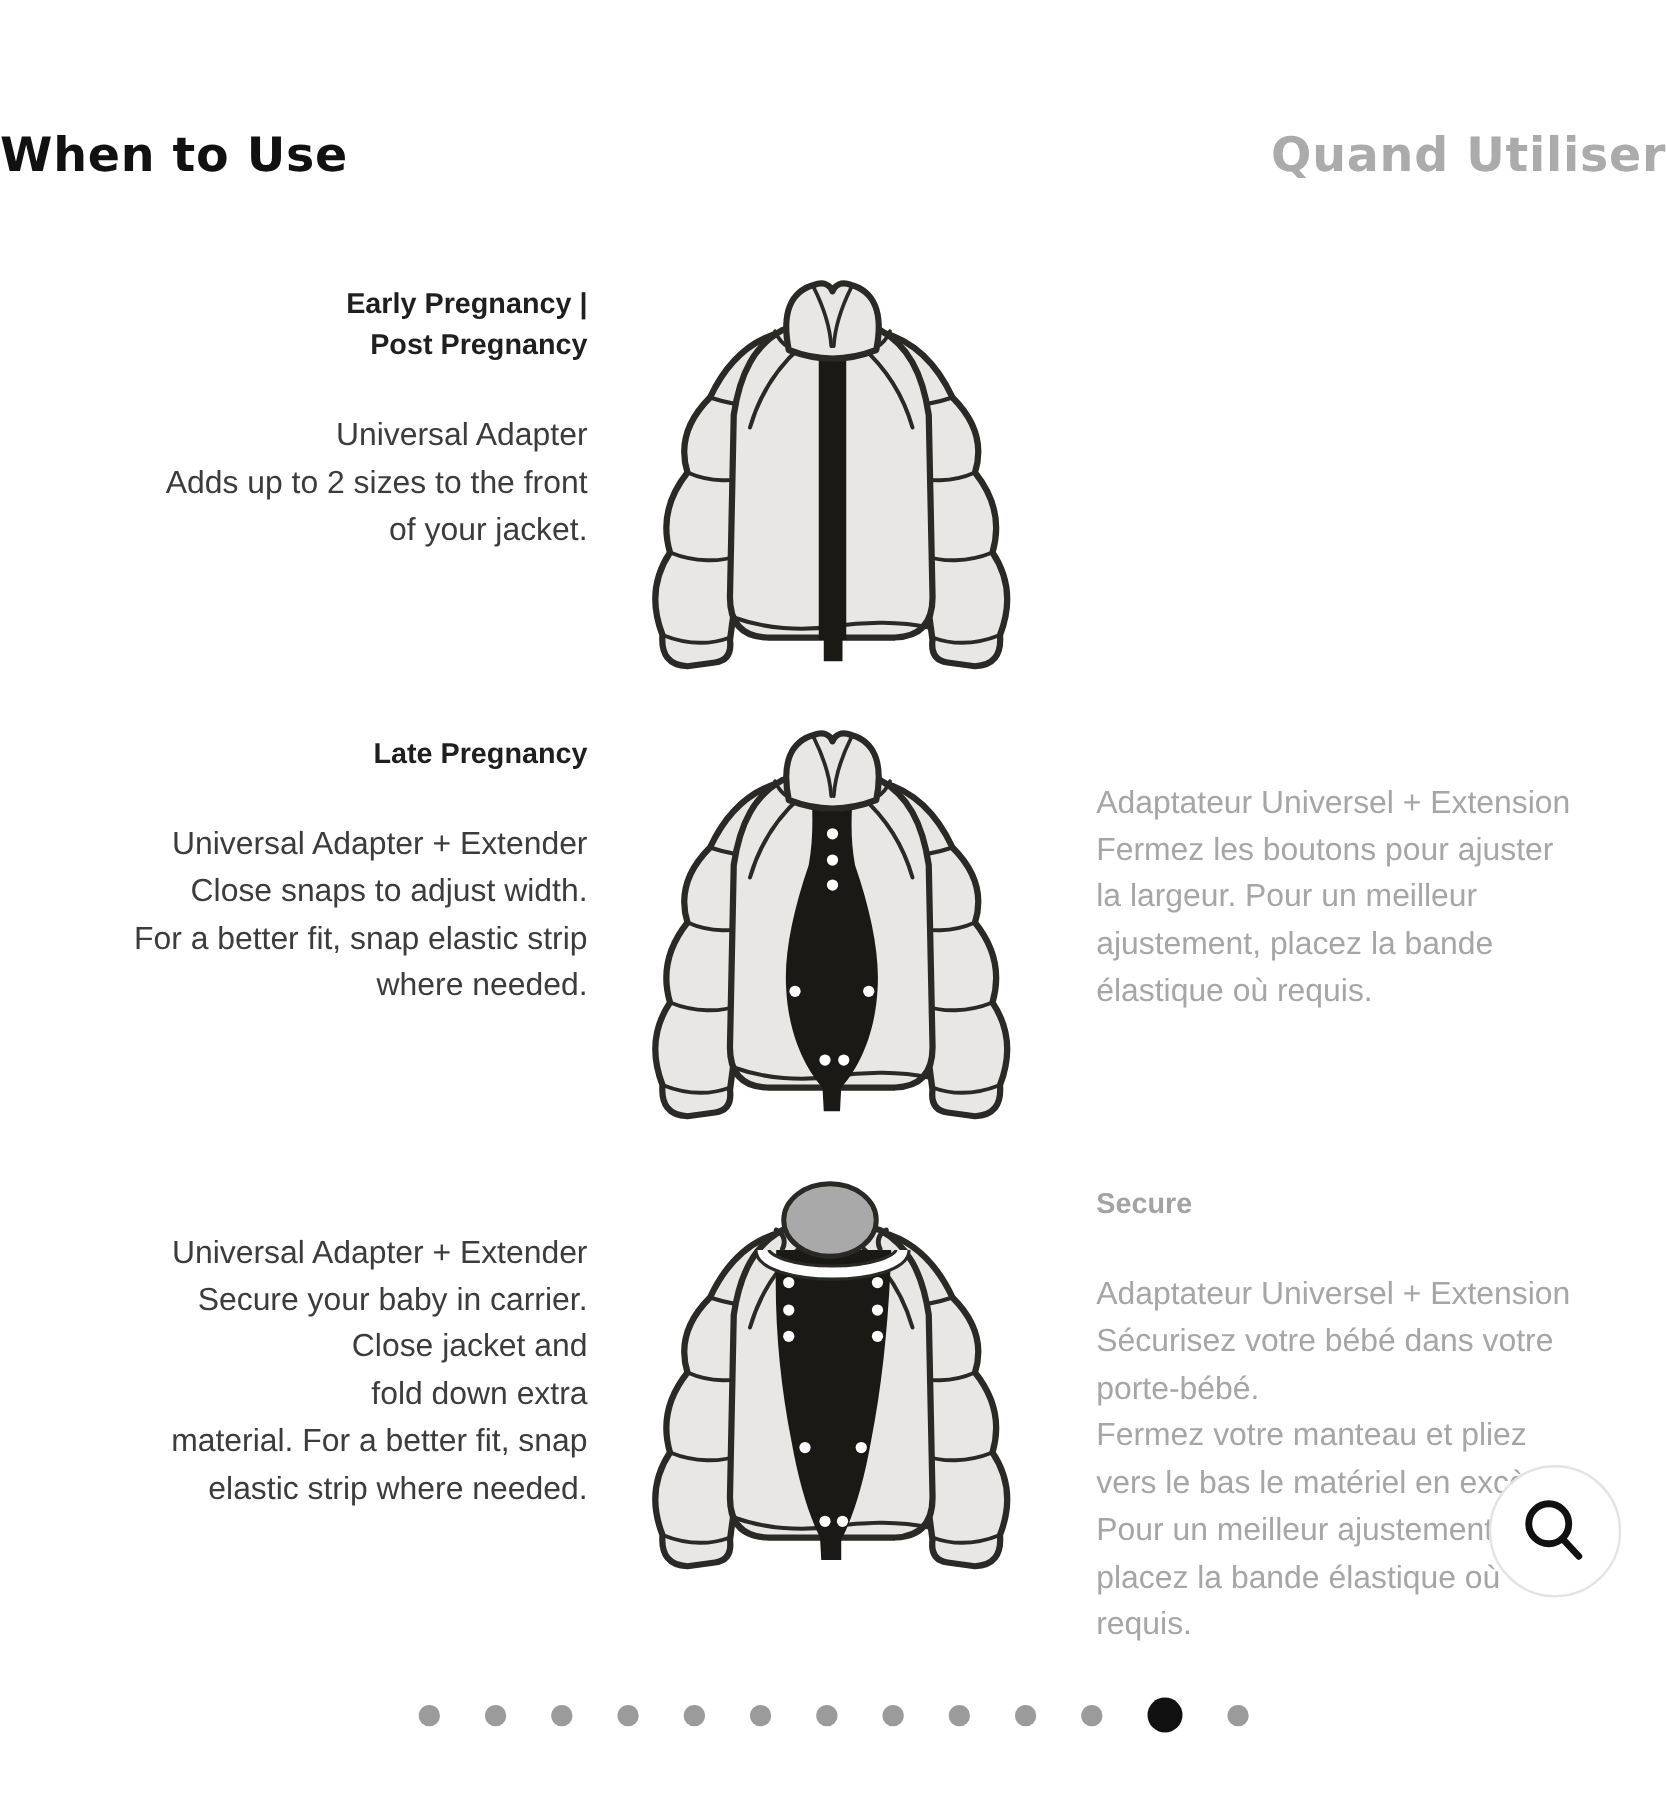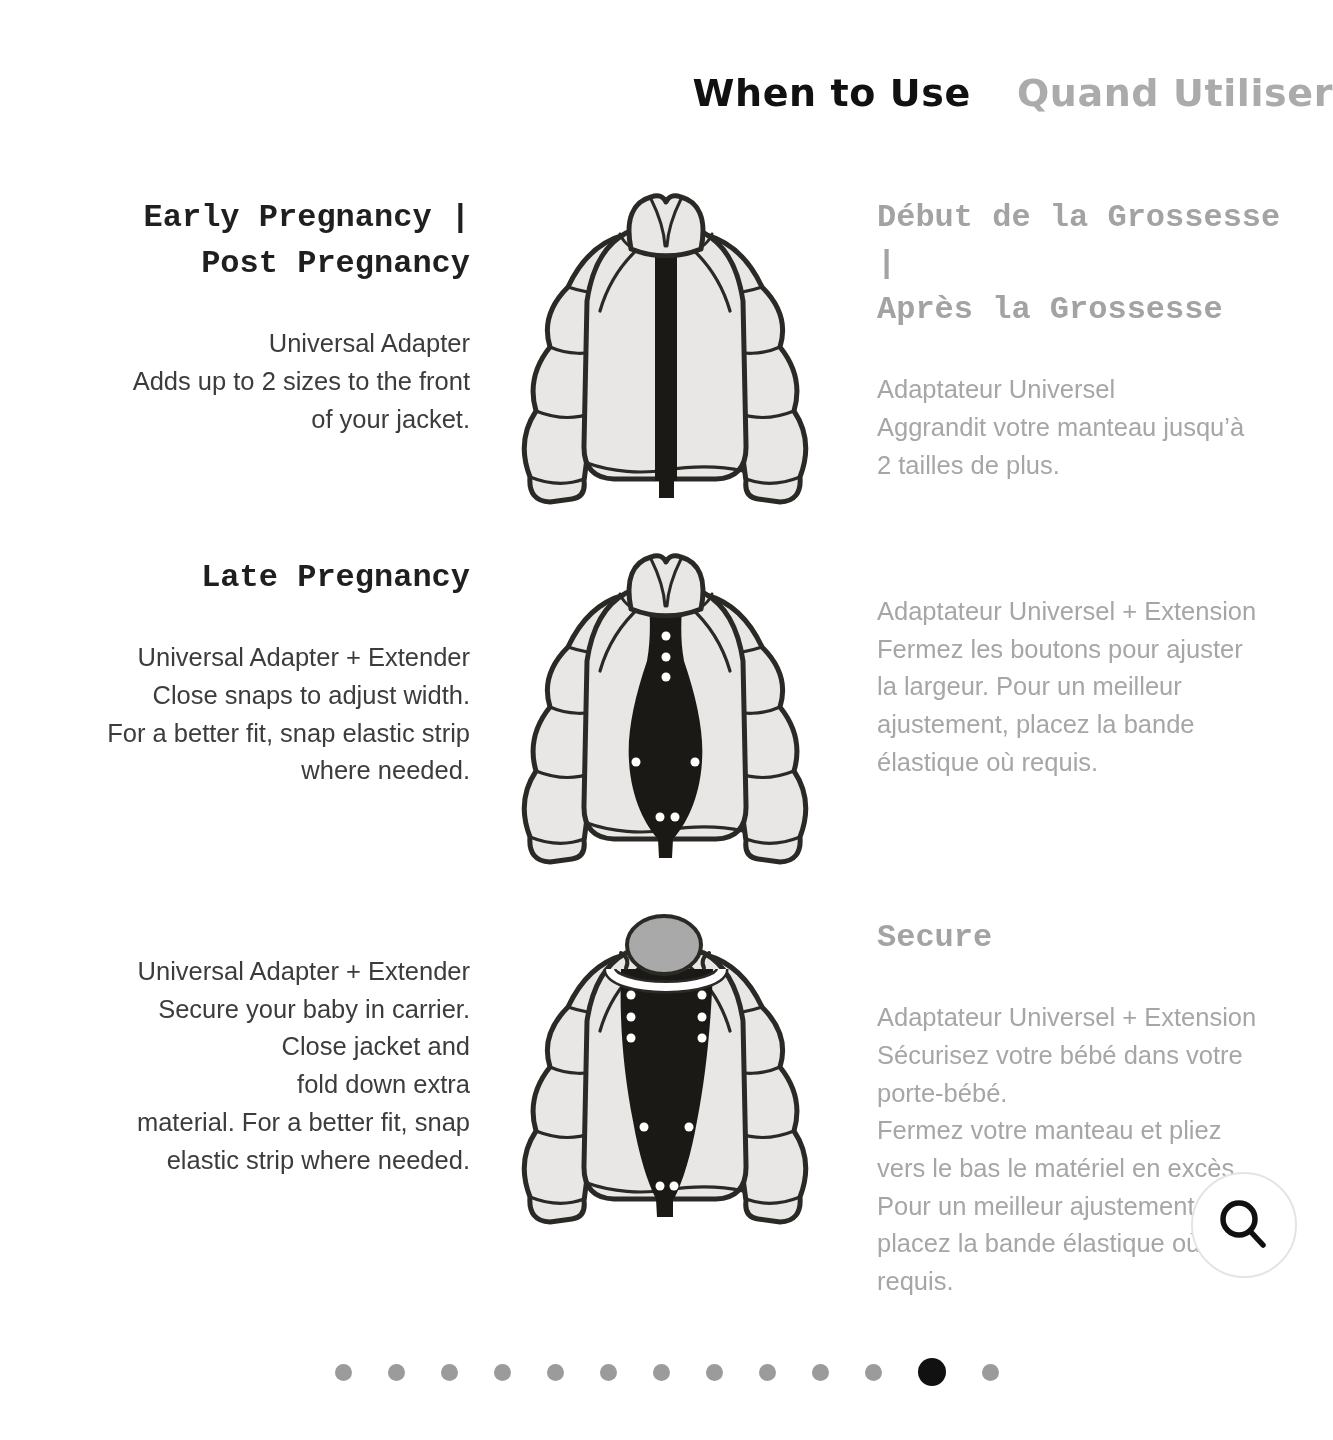--- a/index.html
+++ b/index.html
@@ -2,36 +2,36 @@
 <html><head>
 <meta charset="utf-8">
 <style>
   html,body{margin:0;padding:0;background:#ffffff;}
   body{
     width:1333px;height:1440px;position:relative;overflow:hidden;
     font-family:"Liberation Sans",sans-serif;color:#1f1f1f;
   }
   
   .title-row{
-    display:flex;justify-content:flex-end;align-items:baseline;gap:46px;
-    padding-top:28px;
+    display:flex;justify-content:space-between;align-items:baseline;gap:46px;
+    padding-top:59px;
     font-family:"DejaVu Sans",sans-serif;font-weight:700;font-size:38px;letter-spacing:.6px;
   }
   .title-en{color:#111111;}
   .title-fr{color:#ababab;margin-top:43px;}
   
   .rows{display:flex;flex-direction:column;gap:38px;margin-top:74px;}
   .usage-row{
     display:grid;grid-template-columns:470px 390px auto;
     min-height:322px;
   }
   .col-en{text-align:right;padding-top:6px;}
   .col-fr{text-align:left;padding-left:17px;padding-right:30px;padding-top:6px;}
   .col-art{display:flex;justify-content:center;align-items:flex-start;}
-  .h-txt{margin:0;font-size:32px;font-weight:700;line-height:1.44;white-space:pre-line;font-family:Liberation Mono, monospace;}
+  .h-txt{margin:0;font-size:23px;font-weight:700;line-height:1.44;white-space:pre-line;}
   .b-txt{margin:38px 0 0;font-size:25.5px;line-height:1.48;white-space:pre-line;}
   .h-en{color:#1f1f1f;}
   .b-en{color:#3c3c3c;}
   .h-fr{color:#a3a3a3;}
   .b-fr{color:#a6a6a6;}
   
   .dots{
     position:absolute;left:0;top:1358px;width:100%;
     display:flex;justify-content:center;align-items:center;gap:36px;
   }
@@ -94,27 +94,20 @@
 Adds up to 2 sizes to the front
 of your jacket.</p>
     </div>
     <div class="col-art">
       <svg width="330" height="322" viewBox="0 0 330 322">
         <use href="#jkt-base"></use>
         <path fill="#1b1916" d="M155 54 L177 54 L177 292 L174 292 L174 309 L159 309 L159 292 L155 292 Z"></path>
         <use href="#jkt-collar"></use>
       </svg>
     </div>
-    <div class="col-fr">
-      <p class="h-txt h-fr">Début de la Grossesse |
-Après la Grossesse</p>
-      <p class="b-txt b-fr">Adaptateur Universel
-Aggrandit votre manteau jusqu’à
-2 tailles de plus.</p>
-    </div>
   </div>
 
   <div class="usage-row">
     <div class="col-en">
       <p class="h-txt h-en">Late Pregnancy</p>
       <p class="b-txt b-en">Universal Adapter + Extender
 Close snaps to adjust width.
 For a better fit, snap elastic strip
 where needed.</p>
     </div>

